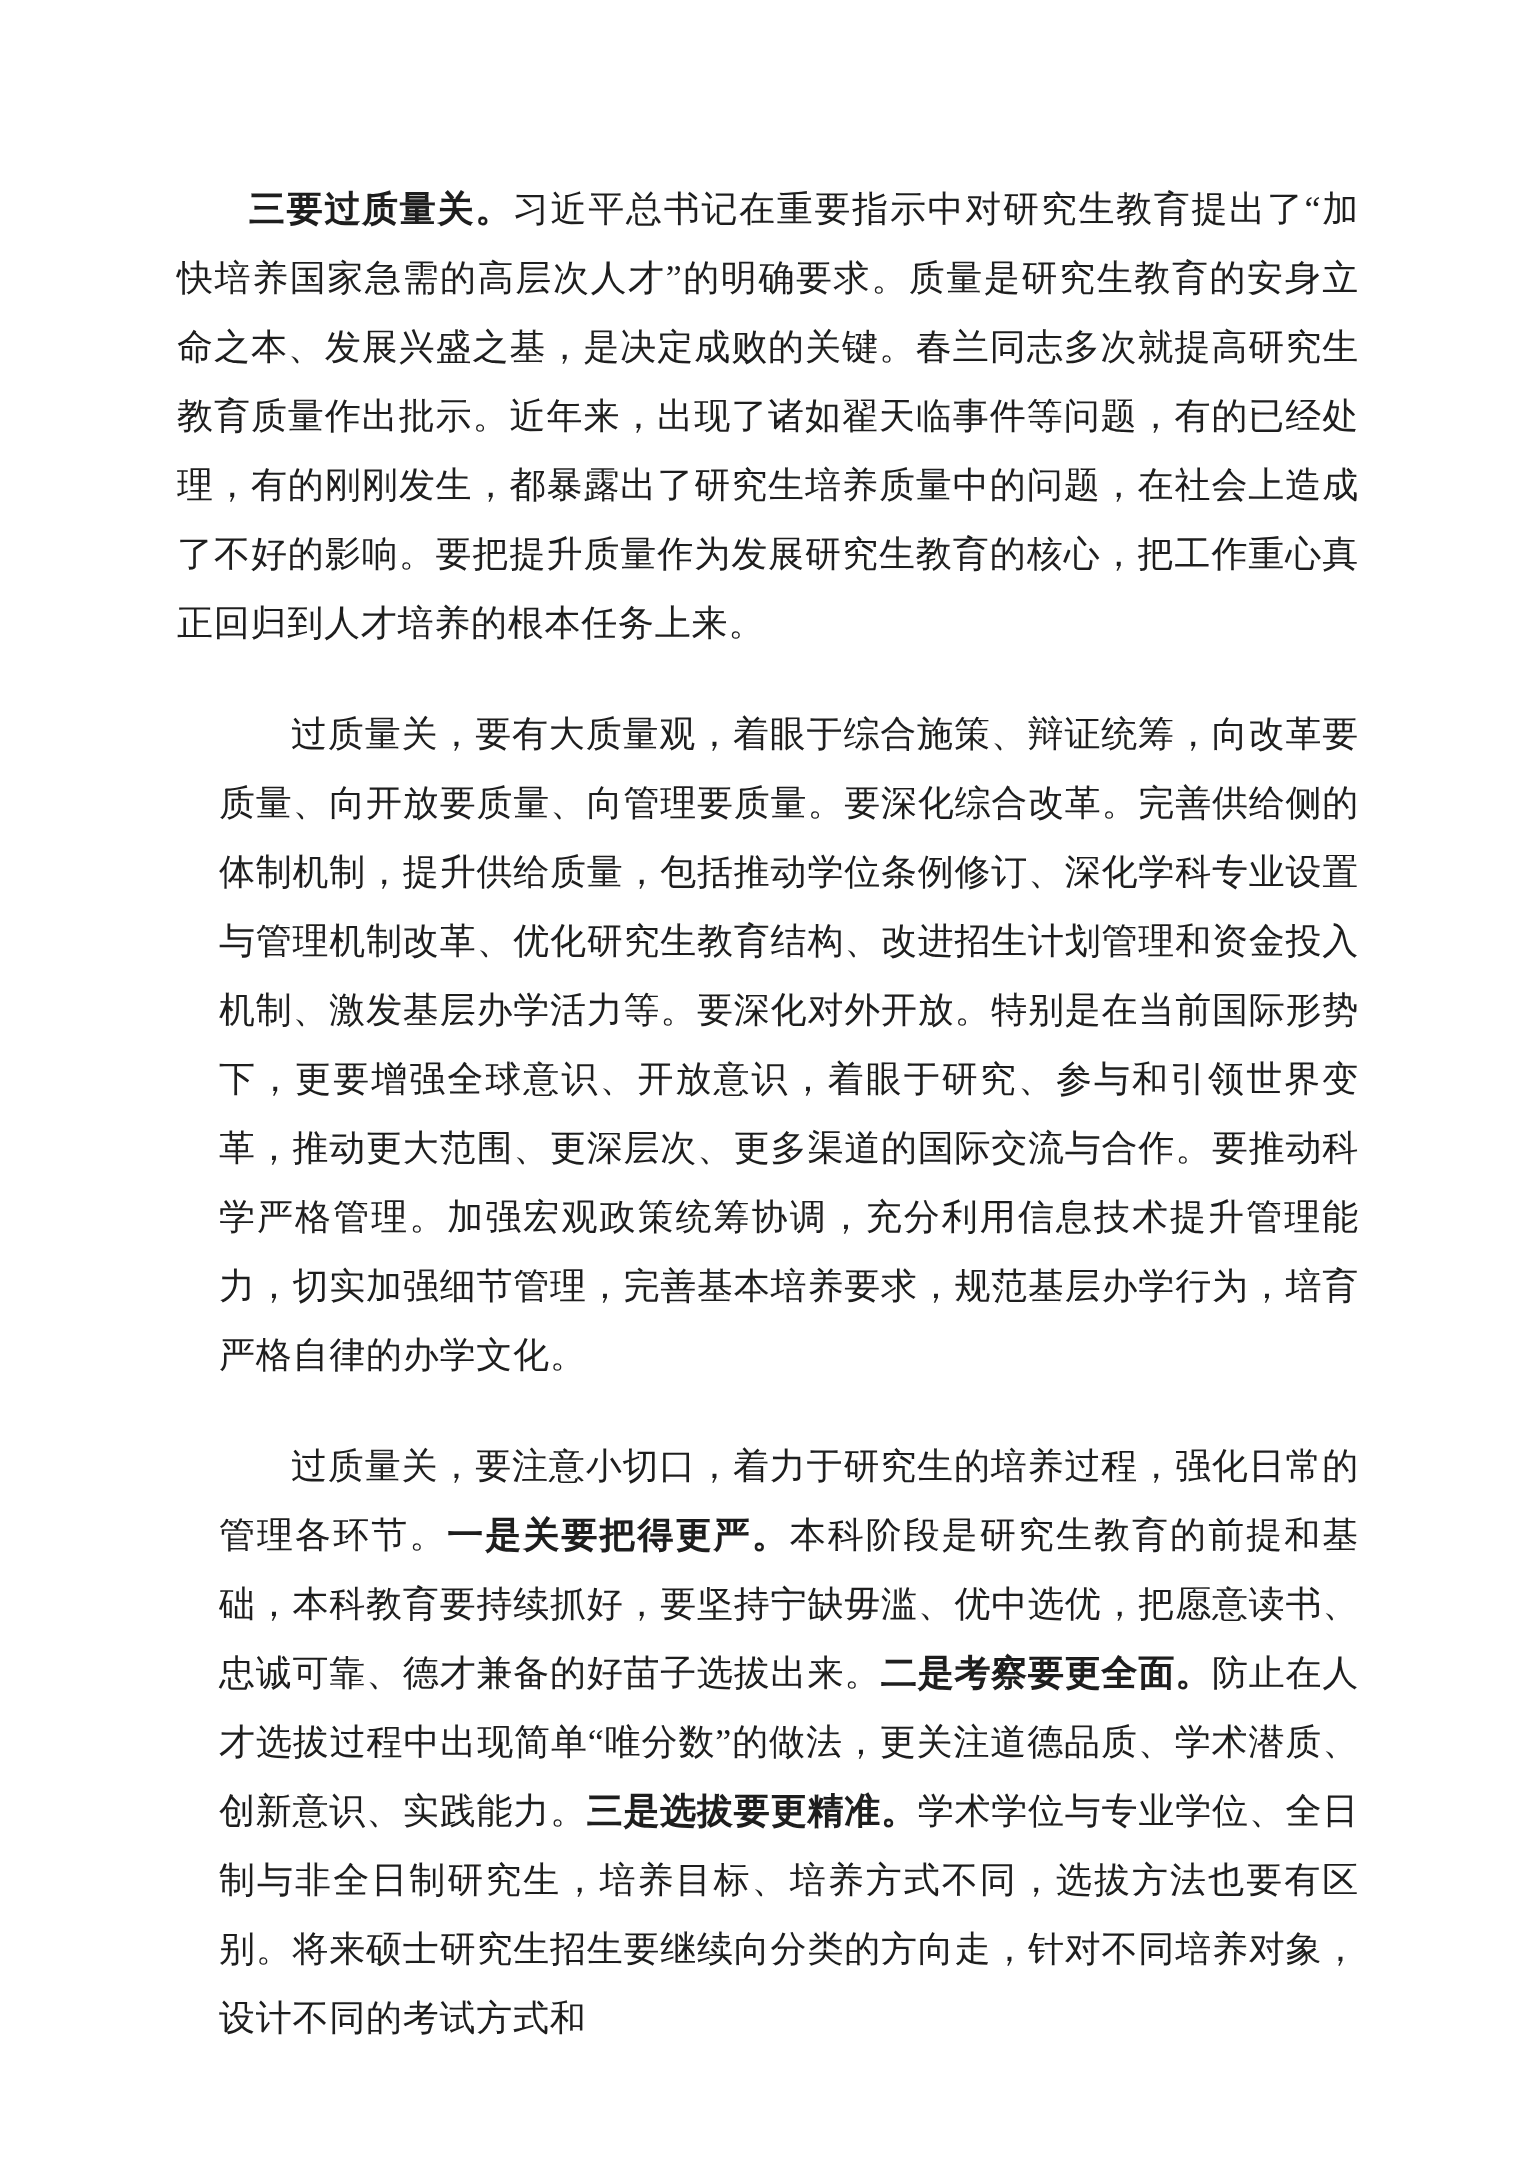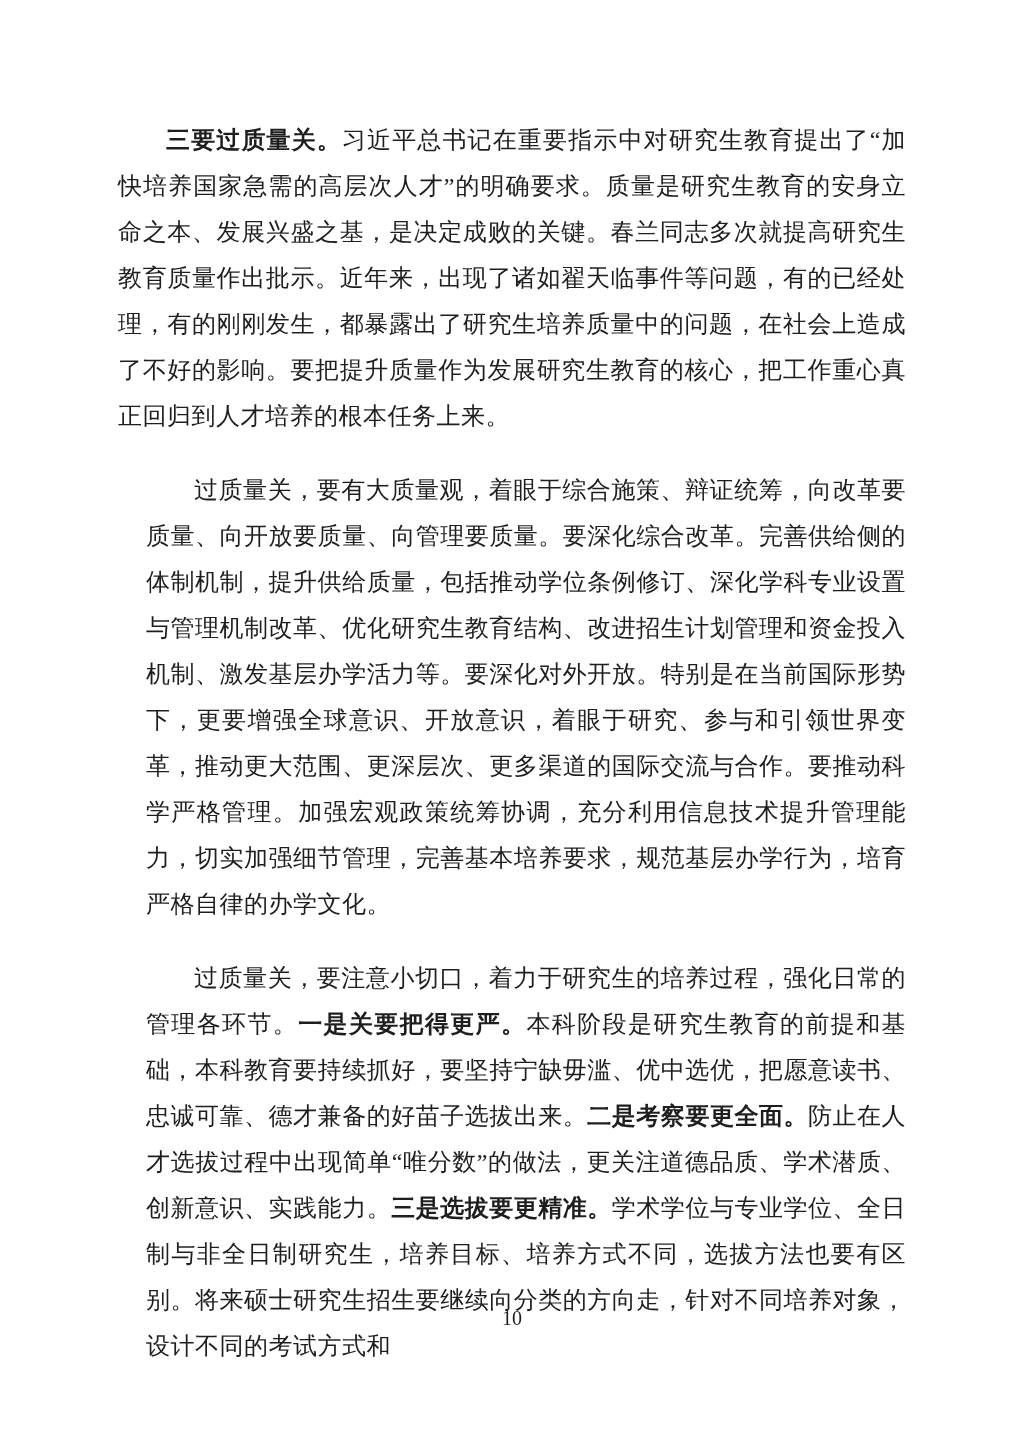--- a/index.html
+++ b/index.html
@@ -52,14 +52,13 @@
 </style>
 </head>
 <body>
 
 <div class="page">
   <div class="content">
     <p class="para"><span class="seg bold">三要过质量关。</span><span class="seg">习近平总书记在重要指示中对研究生教育提出了“加快培养国家急需的高层次人才”的明确要求。质量是研究生教育的安身立命之本、发展兴盛之基，是决定成败的关键。春兰同志多次就提高研究生教育质量作出批示。近年来，出现了诸如翟天临事件等问题，有的已经处理，有的刚刚发生，都暴露出了研究生培养质量中的问题，在社会上造成了不好的影响。要把提升质量作为发展研究生教育的核心，把工作重心真正回归到人才培养的根本任务上来。</span></p>
     <p class="para"><span class="seg">过质量关，要有大质量观，着眼于综合施策、辩证统筹，向改革要质量、向开放要质量、向管理要质量。要深化综合改革。完善供给侧的体制机制，提升供给质量，包括推动学位条例修订、深化学科专业设置与管理机制改革、优化研究生教育结构、改进招生计划管理和资金投入机制、激发基层办学活力等。要深化对外开放。特别是在当前国际形势下，更要增强全球意识、开放意识，着眼于研究、参与和引领世界变革，推动更大范围、更深层次、更多渠道的国际交流与合作。要推动科学严格管理。加强宏观政策统筹协调，充分利用信息技术提升管理能力，切实加强细节管理，完善基本培养要求，规范基层办学行为，培育严格自律的办学文化。</span></p>
     <p class="para"><span class="seg">过质量关，要注意小切口，着力于研究生的培养过程，强化日常的管理各环节。</span><span class="seg bold">一是关要把得更严。</span><span class="seg">本科阶段是研究生教育的前提和基础，本科教育要持续抓好，要坚持宁缺毋滥、优中选优，把愿意读书、忠诚可靠、德才兼备的好苗子选拔出来。</span><span class="seg bold">二是考察要更全面。</span><span class="seg">防止在人才选拔过程中出现简单“唯分数”的做法，更关注道德品质、学术潜质、创新意识、实践能力。</span><span class="seg bold">三是选拔要更精准。</span><span class="seg">学术学位与专业学位、全日制与非全日制研究生，培养目标、培养方式不同，选拔方法也要有区别。将来硕士研究生招生要继续向分类的方向走，针对不同培养对象，设计不同的考试方式和</span></p>
   </div>
-  <div class="page-footer">10</div>
 </div>
 
 </body></html>

